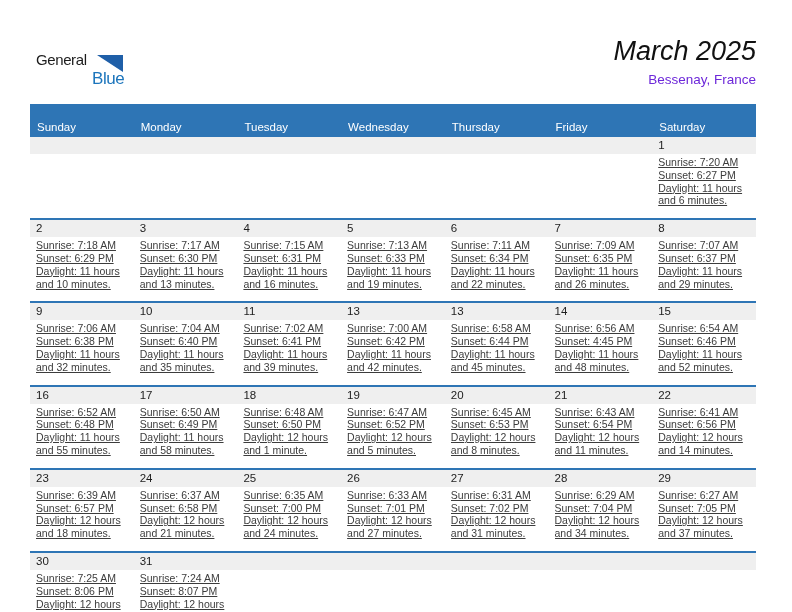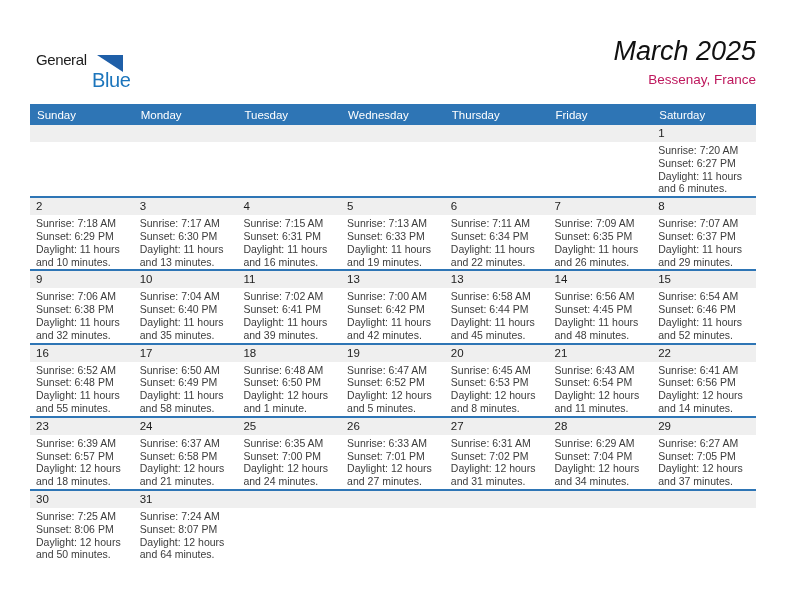--- a/index.html
+++ b/index.html
@@ -18,55 +18,56 @@
     position: absolute; left: 6px; top: 6px;
     font-size: 15px; letter-spacing: -0.4px; color: #1c1c1c; font-weight: 500;
   }
   .logo-triangle {
     position: absolute; left: 67px; top: 10px; width: 26px; height: 17px;
     background: var(--logo-triangle);
     clip-path: polygon(0 0, 100% 0, 100% 100%);
   }
   .logo-blue {
     position: absolute; left: 62px; top: 24px;
-    font-size: 20px; letter-spacing: -0.4px; color: var(--logo-blue); font-weight: 500;
+    font-size: 17px; letter-spacing: -0.4px; color: var(--logo-blue); font-weight: 500;
   }
 
   
   .titles { position: absolute; right: 36px; top: 36px; text-align: right; }
   .month-title { font-size: 27px; line-height: 30px; color: #111111; font-style: italic; }
-  .location { font-size: 13.5px; line-height: 16px; margin-top: 6px; color: #be185d; }
+  .location { font-size: 13.5px; line-height: 16px; margin-top: 6px; color: #6d28d9; }
 
   
   table.cal {
     position: absolute; left: 30px; top: 104px; width: 726px;
     border-collapse: collapse; table-layout: fixed;
   }
   thead th {
     background: var(--accent);
     color: var(--weekday-text);
     height: 21px;
     font-size: 11.5px; font-weight: 400;
-    text-align: left; padding: 0 0 0 7px;
+    text-align: left; padding: 12px 0 0 7px;
     vertical-align: middle;
   }
   tbody tr { border-bottom: 2px solid var(--accent); }
   tbody tr:last-child { border-bottom: none; }
   tbody td { padding: 0; vertical-align: top; }
 
   .strip {
     height: 17px; box-sizing: border-box;
     background: var(--strip-bg);
     padding: 2px 0 0 6px;
     font-size: 11.5px; color: #1d1d1d;
   }
   .cellbody {
-    padding: 2px 2px 1px 6px;
+    padding: 2px 2px 11px 6px;
     font-size: 10.5px; line-height: 12.8px;
     color: var(--body-text);
+    text-decoration: underline;
   }
   .cellbody .line { white-space: nowrap; overflow: hidden; }
 </style>
 </head>
 <body style="--accent: #2E75B5; --weekday-text: #FFFFFF; --strip-bg: #EFEFEF; --body-text: #3C3C3C; --logo-blue: #1C75BC; --logo-triangle: #1F5FA8;">
 
 <div class="page">
 
   <div class="logo">
     <span class="logo-general">General</span>

